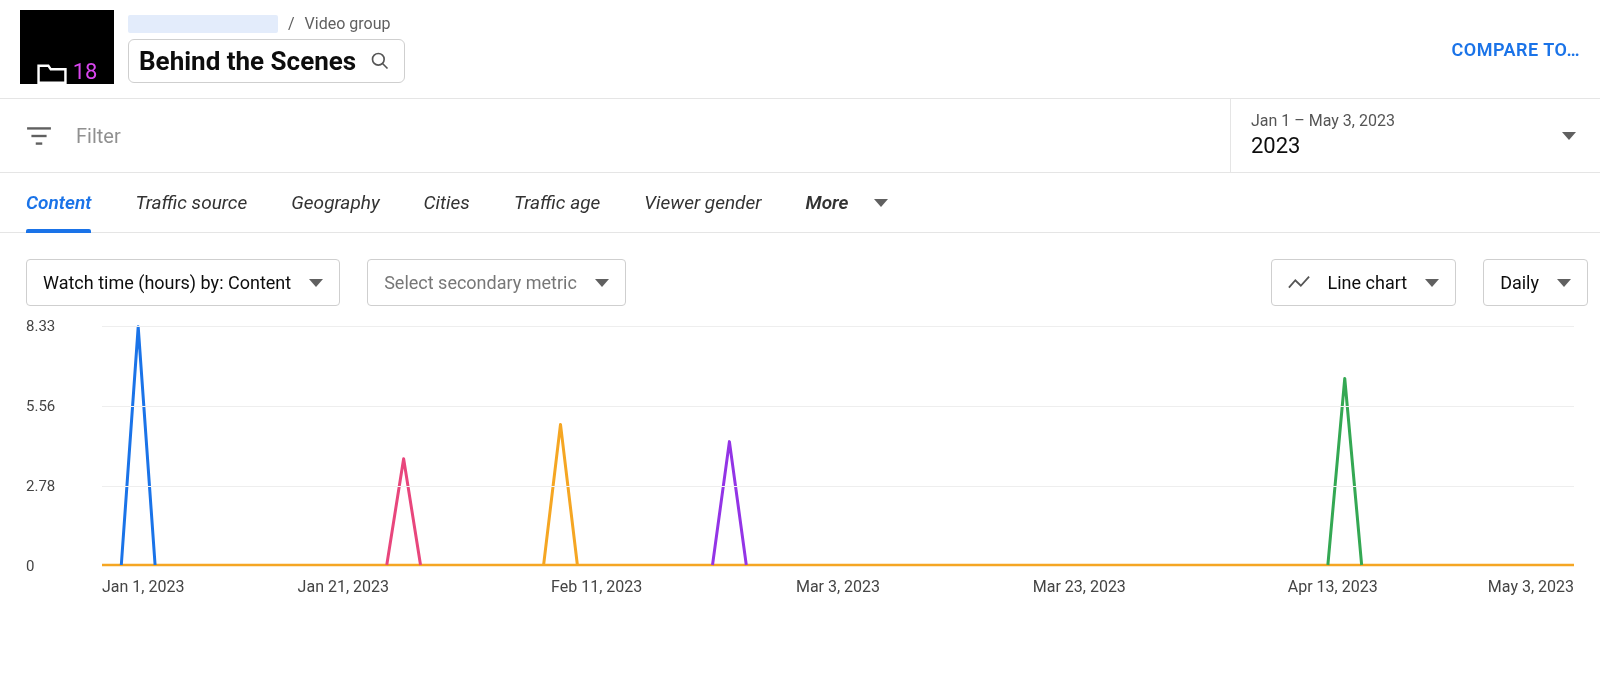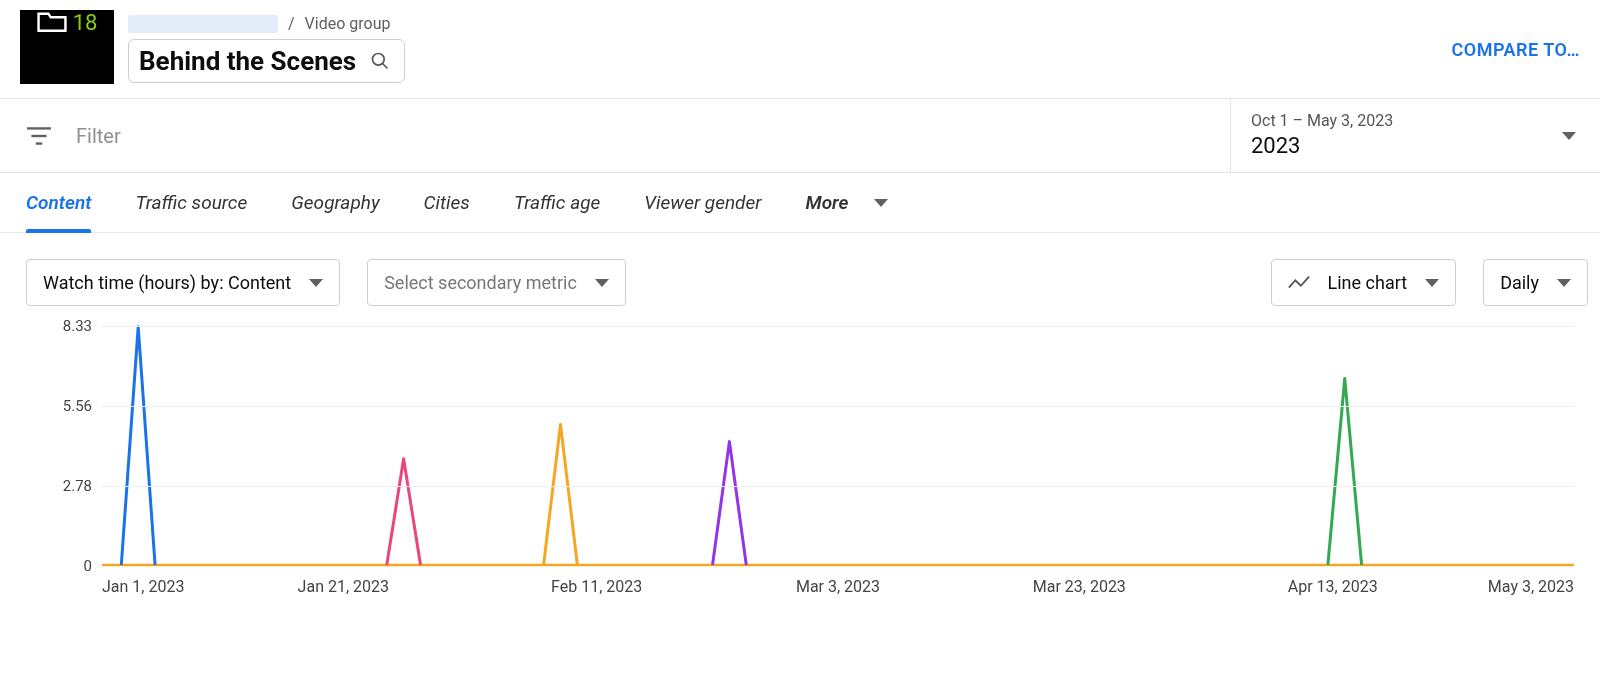--- a/index.html
+++ b/index.html
@@ -12,23 +12,23 @@
   }
   .header {
     display: flex;
     align-items: flex-start;
     padding: 10px 20px 14px 20px;
     position: relative;
   }
   .folder-tile {
     width: 94px; height: 74px;
     background: #000;
-    color: #84cc16;
-    display: flex;
-    align-items: flex-start;
+    color: #d946ef;
+    display: flex;
+    align-items: flex-end;
     justify-content: center;
     gap: 6px;
     margin-right: 14px;
     flex: 0 0 auto;
   }
   .folder-tile .count { font-size: 22px; }
   .folder-icon-svg { width: 30px; height: 22px; display:block; }
 
   .breadcrumb-wrap { flex: 1; }
   .breadcrumb {
@@ -158,21 +158,21 @@
 
   
   .chart-area {
     padding: 10px 26px 18px 26px;
   }
   .chart-box { position:relative; height: 280px; }
   .y-label {
     position:absolute;
     font-size:15px;
     color:#444;
-    text-align:right;
+    text-align:left;
   }
   .plot {
     position:absolute;
     left: 76px; right: 0; top: 0; bottom: 40px;
     border-bottom:1px solid #c0c0c0;
   }
   .gridline {
     position:absolute; left:0; right:0;
     border-top:1px solid #eee;
   }
@@ -218,21 +218,21 @@
   <div class="filter-left">
     <svg class="filter-ic" viewBox="0 0 24 18">
       <line x1="1" y1="2" x2="23" y2="2" stroke="currentColor" stroke-width="2.2"></line>
       <line x1="5" y1="9" x2="19" y2="9" stroke="currentColor" stroke-width="2.2"></line>
       <line x1="9" y1="16" x2="15" y2="16" stroke="currentColor" stroke-width="2.2"></line>
     </svg>
     <span class="filter-label">Filter</span>
   </div>
   <div class="date-cell">
     <div>
-      <div class="range-sub">Oct 1 – May 3, 2023</div>
+      <div class="range-sub">Jan 1 – May 3, 2023</div>
       <div class="range-main">2023</div>
     </div>
     <div class="triangle-down"></div>
   </div>
 </div>
 
 <div class="tabs">
   <div class="tab active">Content</div>
   <div class="tab">Traffic source</div>
   <div class="tab">Geography</div>

